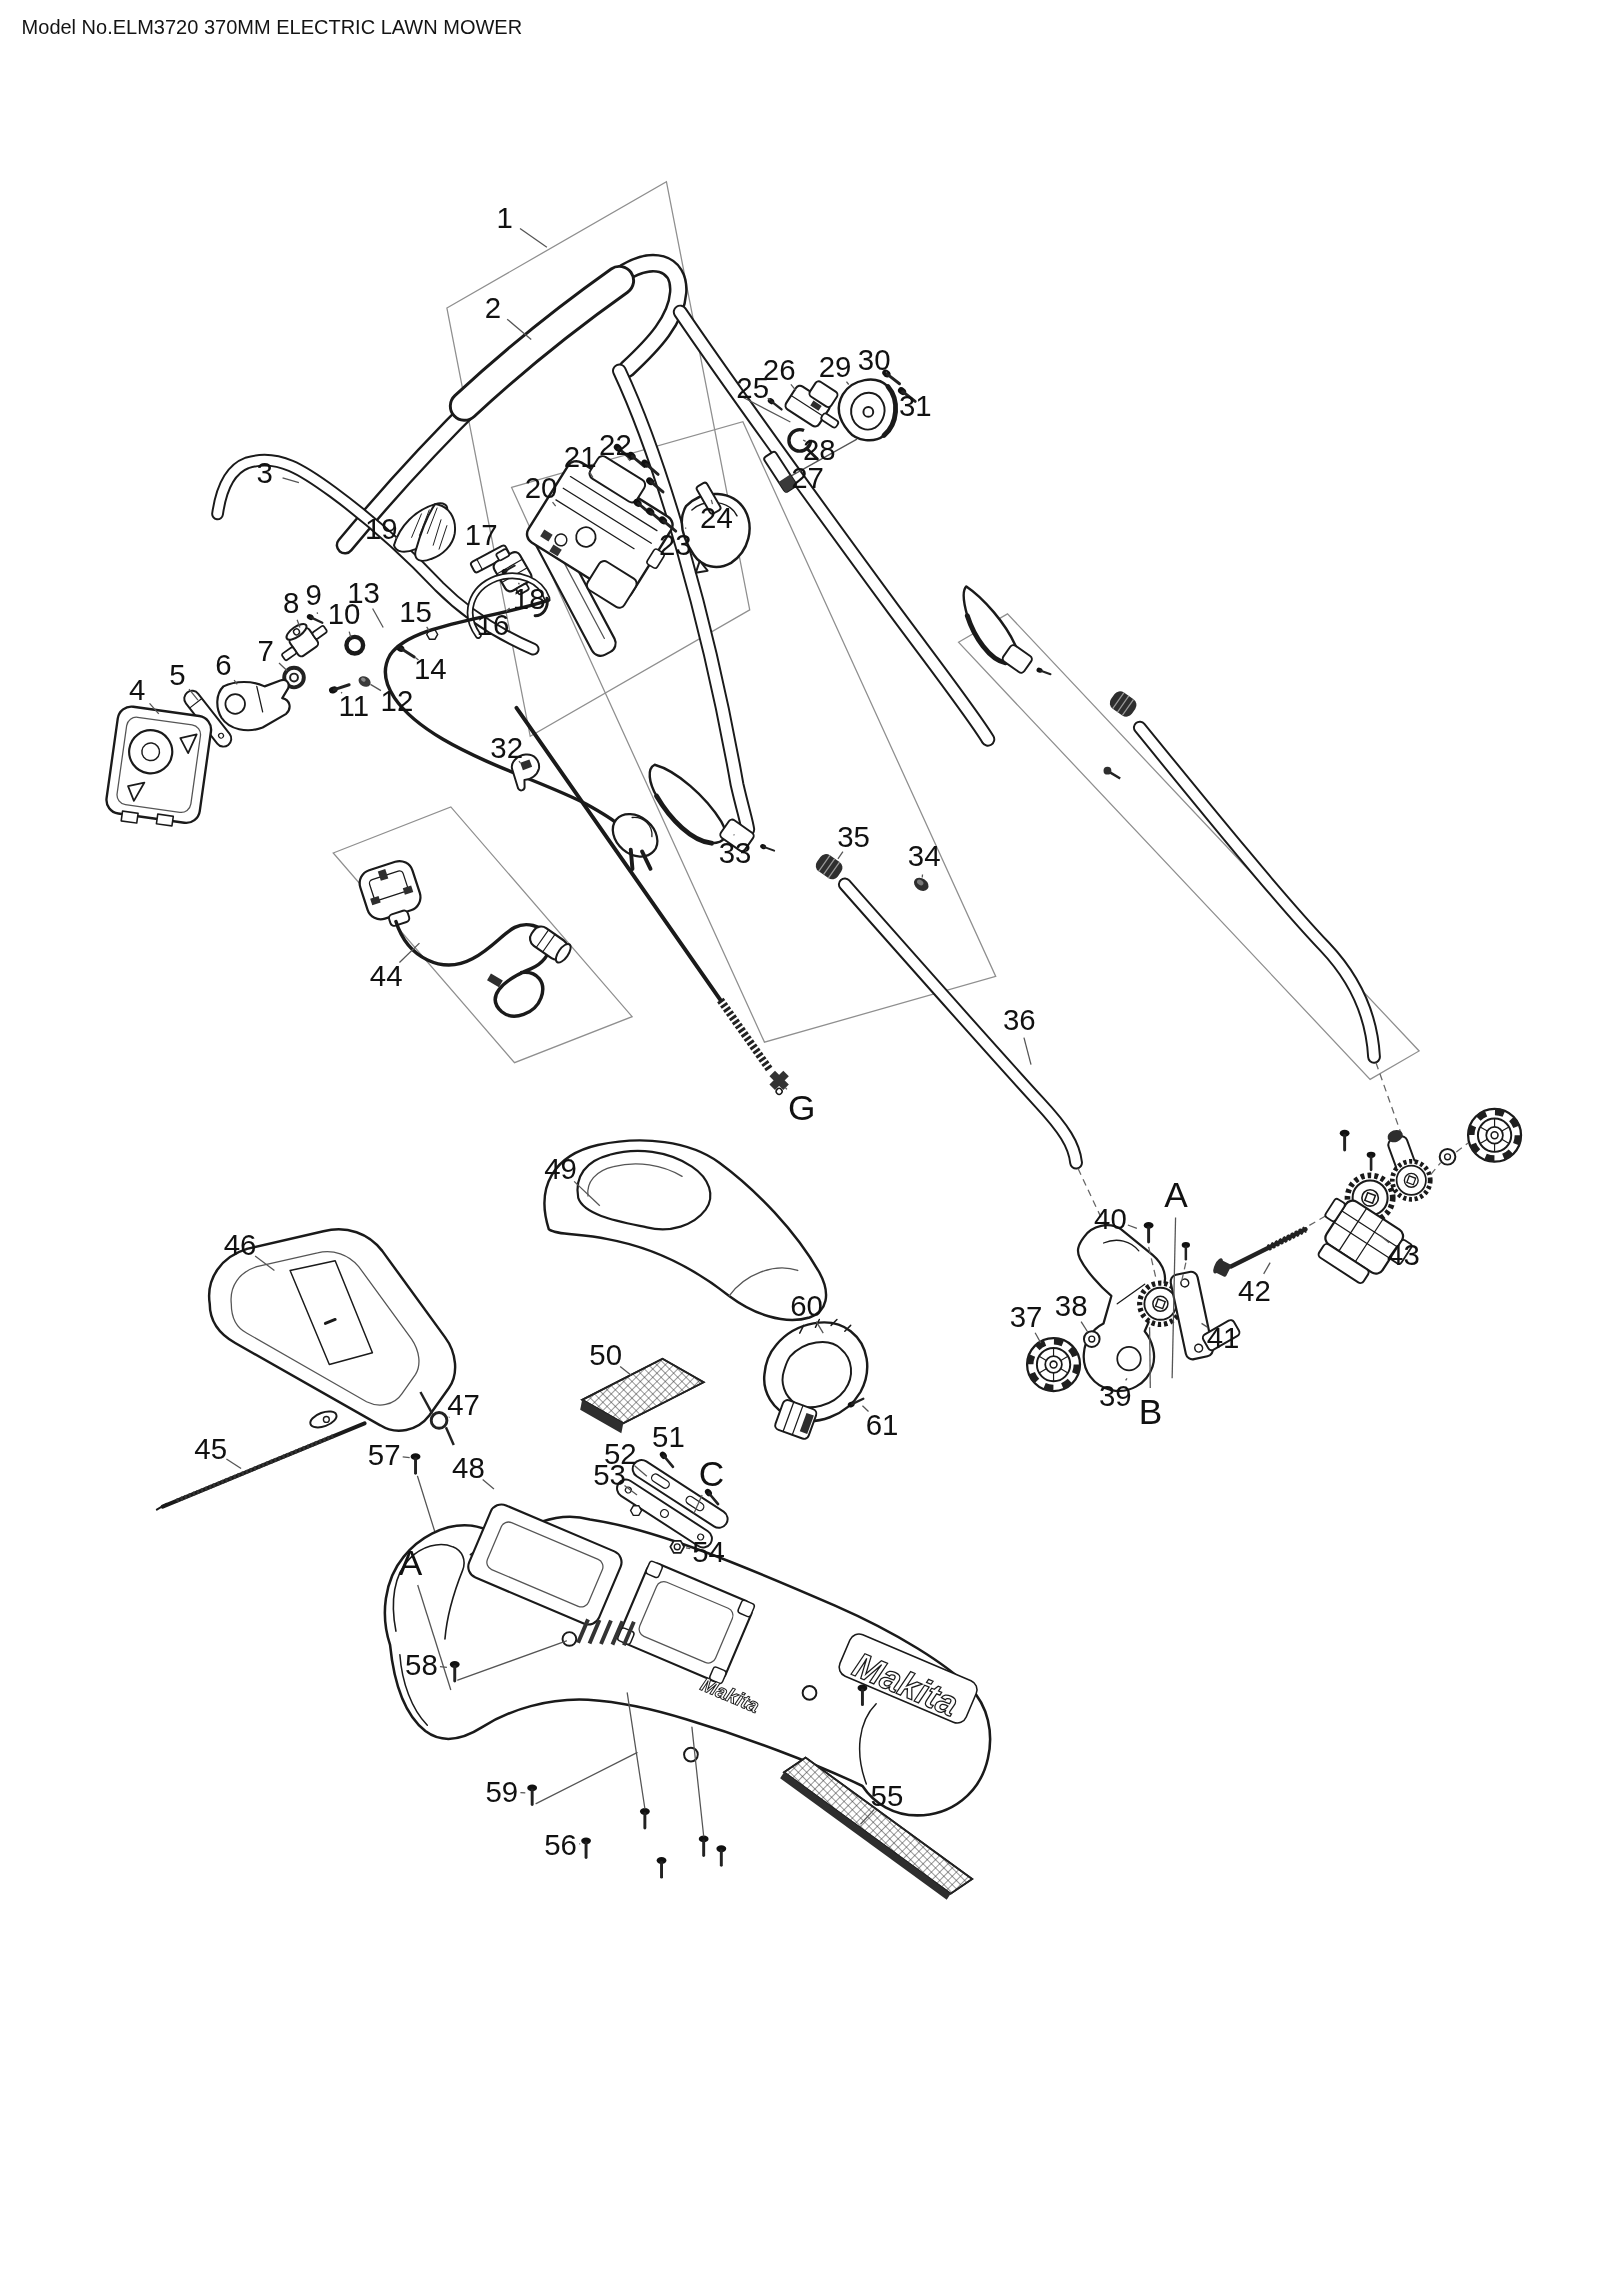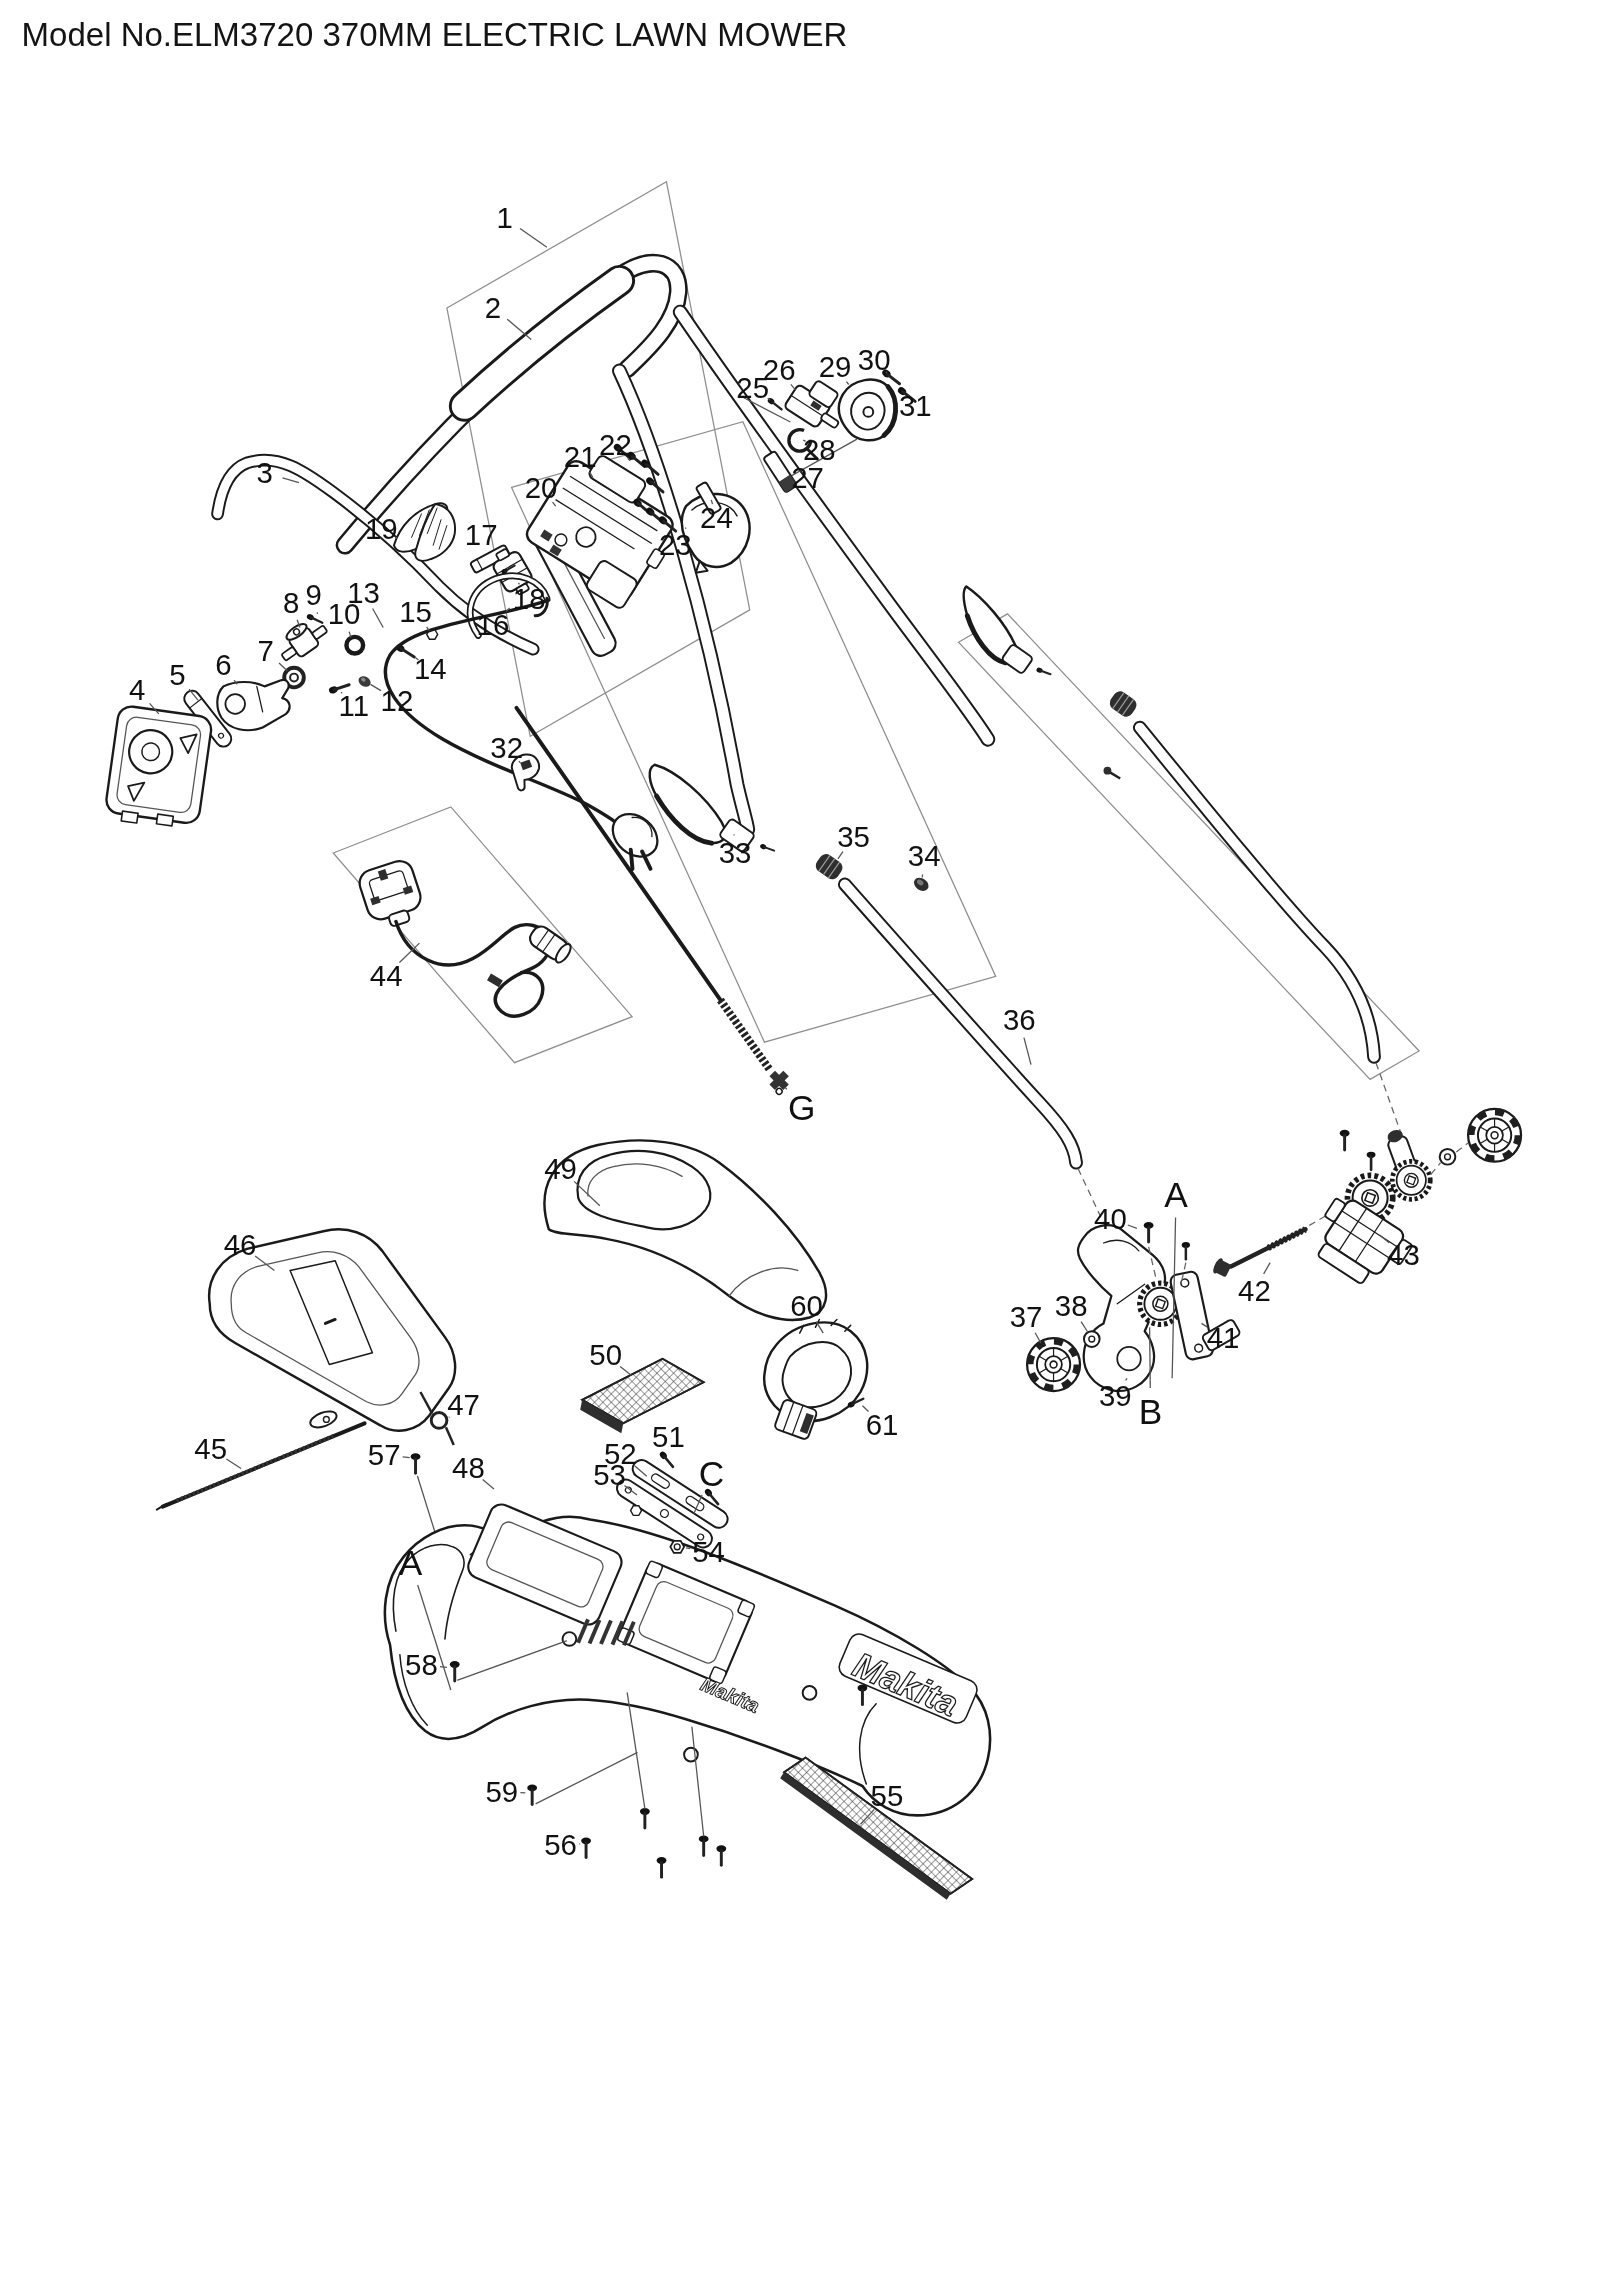--- a/index.html
+++ b/index.html
@@ -1,18 +1,18 @@
 <!DOCTYPE html>
 <html><head>
 <meta charset="utf-8">
 <style>
   html,body{margin:0;padding:0;background:#e8e8e8;}
   .page{position:relative;width:1621px;height:2293px;background:#ffffff;overflow:hidden;
         font-family:"Liberation Sans",sans-serif;}
-  .title{position:absolute;left:21.6px;top:15.7px;font-size:33px;color:#141414;letter-spacing:0px;}
+  .title{position:absolute;left:21.6px;top:15.7px;font-size:20px;color:#141414;letter-spacing:0px;}
   svg{position:absolute;left:0;top:0;font-family:"Liberation Sans",sans-serif;}
   .s{stroke:#1a1a1a;fill:none;stroke-linecap:round;stroke-linejoin:round;}
   .w{fill:#ffffff;stroke:#1a1a1a;stroke-linejoin:round;stroke-linecap:round;}
   .t-out{stroke:#1a1a1a;fill:none;stroke-linecap:round;}
   .t-in{stroke:#ffffff;fill:none;stroke-linecap:round;}
   .thin{stroke:#555555;fill:none;stroke-width:1.3px;stroke-linecap:round;}
   .box{stroke:#8f8f8f;fill:none;stroke-width:1.3px;}
   .dash{stroke:#666666;fill:none;stroke-dasharray:7 5;stroke-width:1.3px;}
 </style>
 </head>

